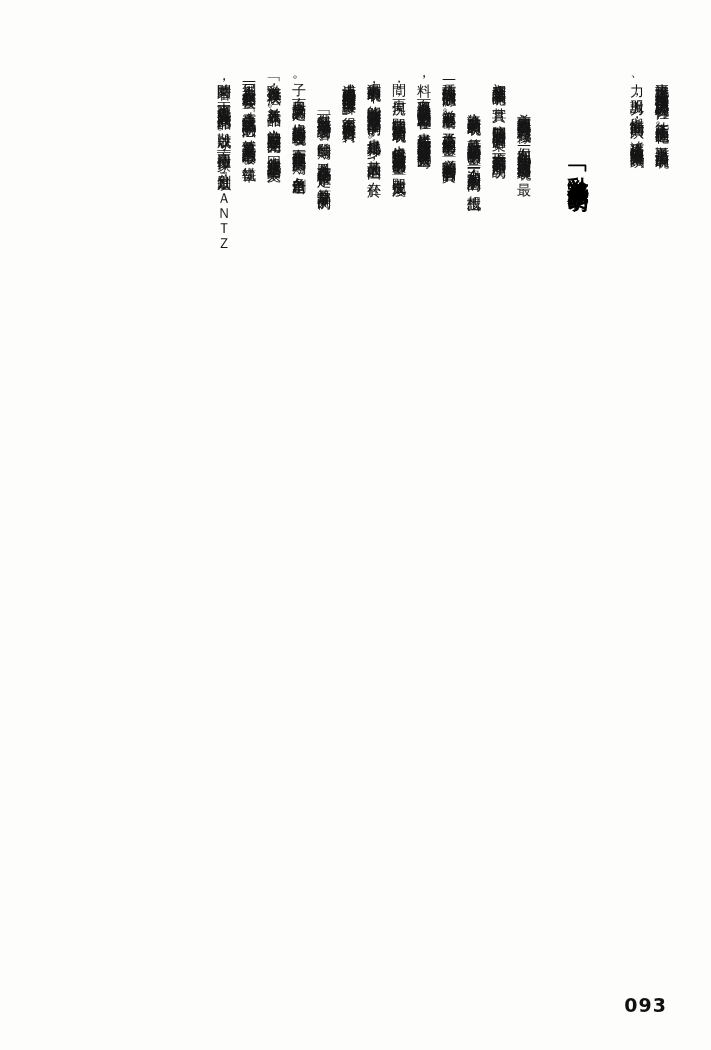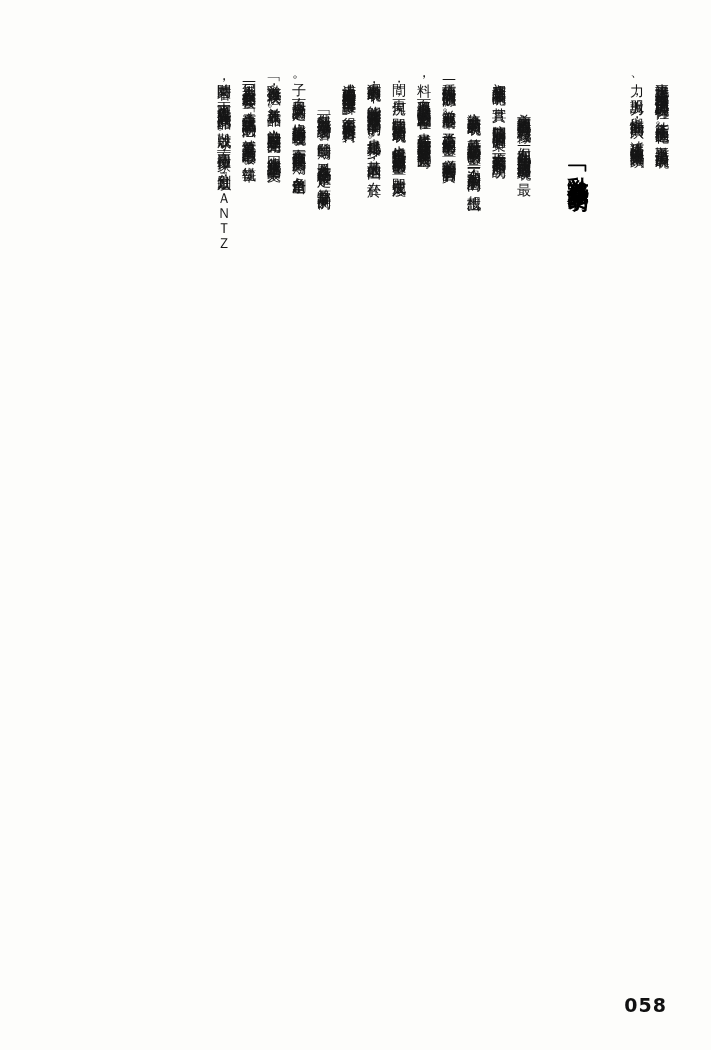--- a/index.html
+++ b/index.html
@@ -98,15 +98,15 @@
     <div class="col">間；更何況，即使找到了相當初期的表現，也依然很難斷言這就是最初的那張畫。即使在成人漫</div>
     <div class="col">畫獨有的表現中，能明確判斷其起源或第一部作品的例子，也是極其稀少。其最大的理由，在於</div>
     <div class="col">成人漫畫的史料歸檔比一般漫畫落後許多，很多東西根本沒有留下資料。</div>
     <div class="col">　　然而「乳首殘像」不論發明者、發明時期、以及首本作品都已被確定，算是非常罕見的例</div>
     <div class="col">子。而且令人驚訝的是，根據筆者的調查後發現，有兩位作家幾乎於同一時期，各自創造出了</div>
     <div class="col">「乳首殘像」表現法，並發表為作品。由於時間點幾乎完全相同，因此很難認定為是其中一人受</div>
     <div class="col">到另一人發表之作品影響後，才產生「我也試試看」的想法；就算要說是下意識的啟發，從執筆</div>
     <div class="col">時間來看，兩人也不可能先看過彼此的作品，難以成立。而這兩位作家，分別是以『ＧＡＮＴＺ</div>
   </div>
 
-  <div class="page-number">058</div>
+  <div class="page-number">093</div>
 
 </div>
 
 </body></html>

